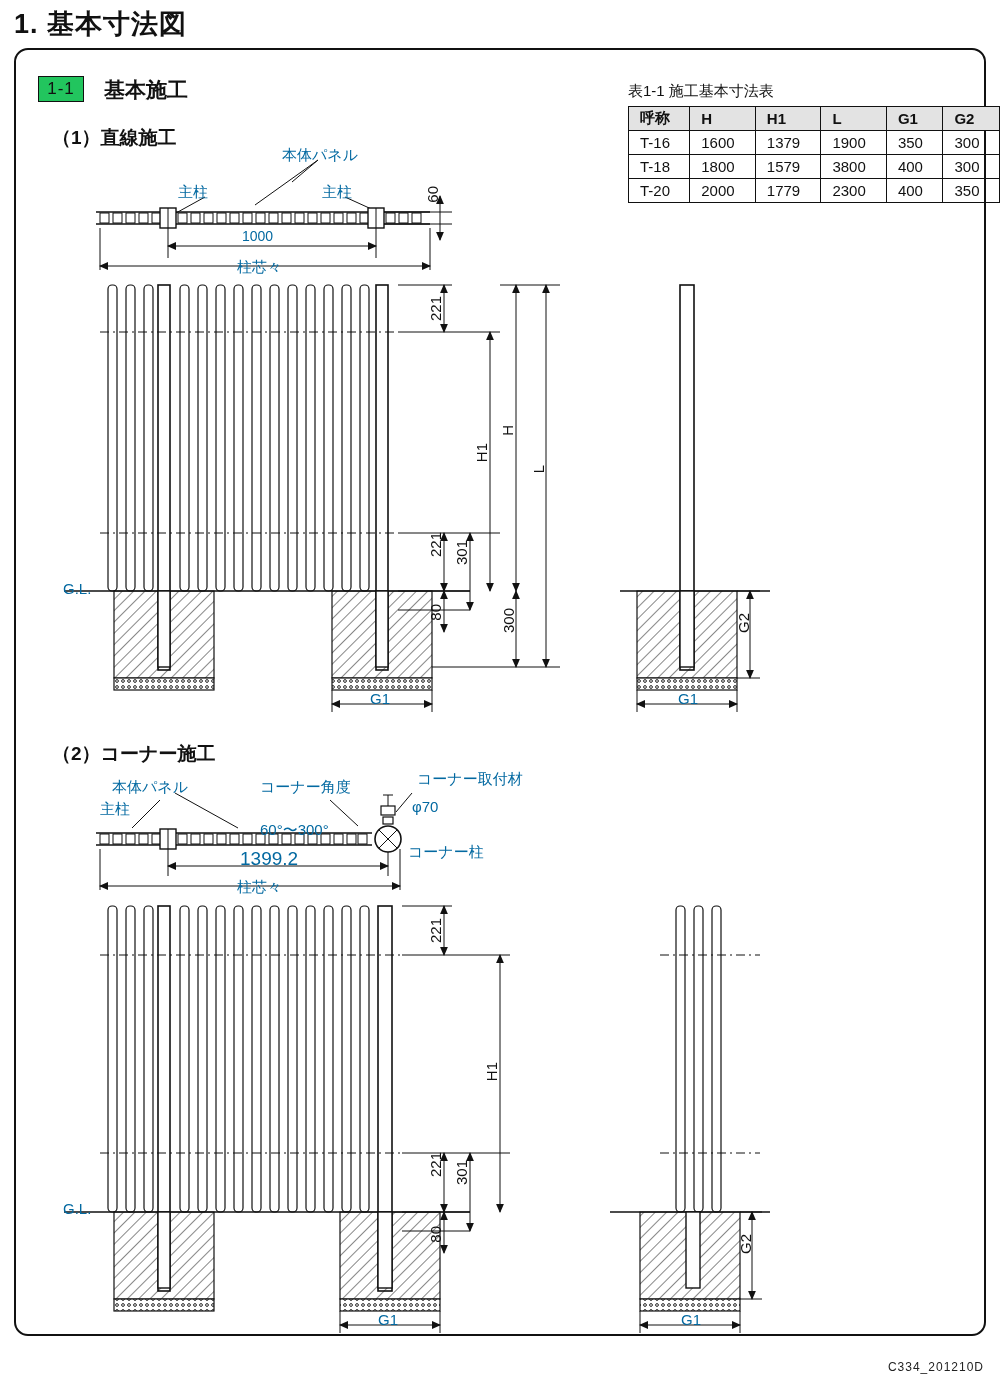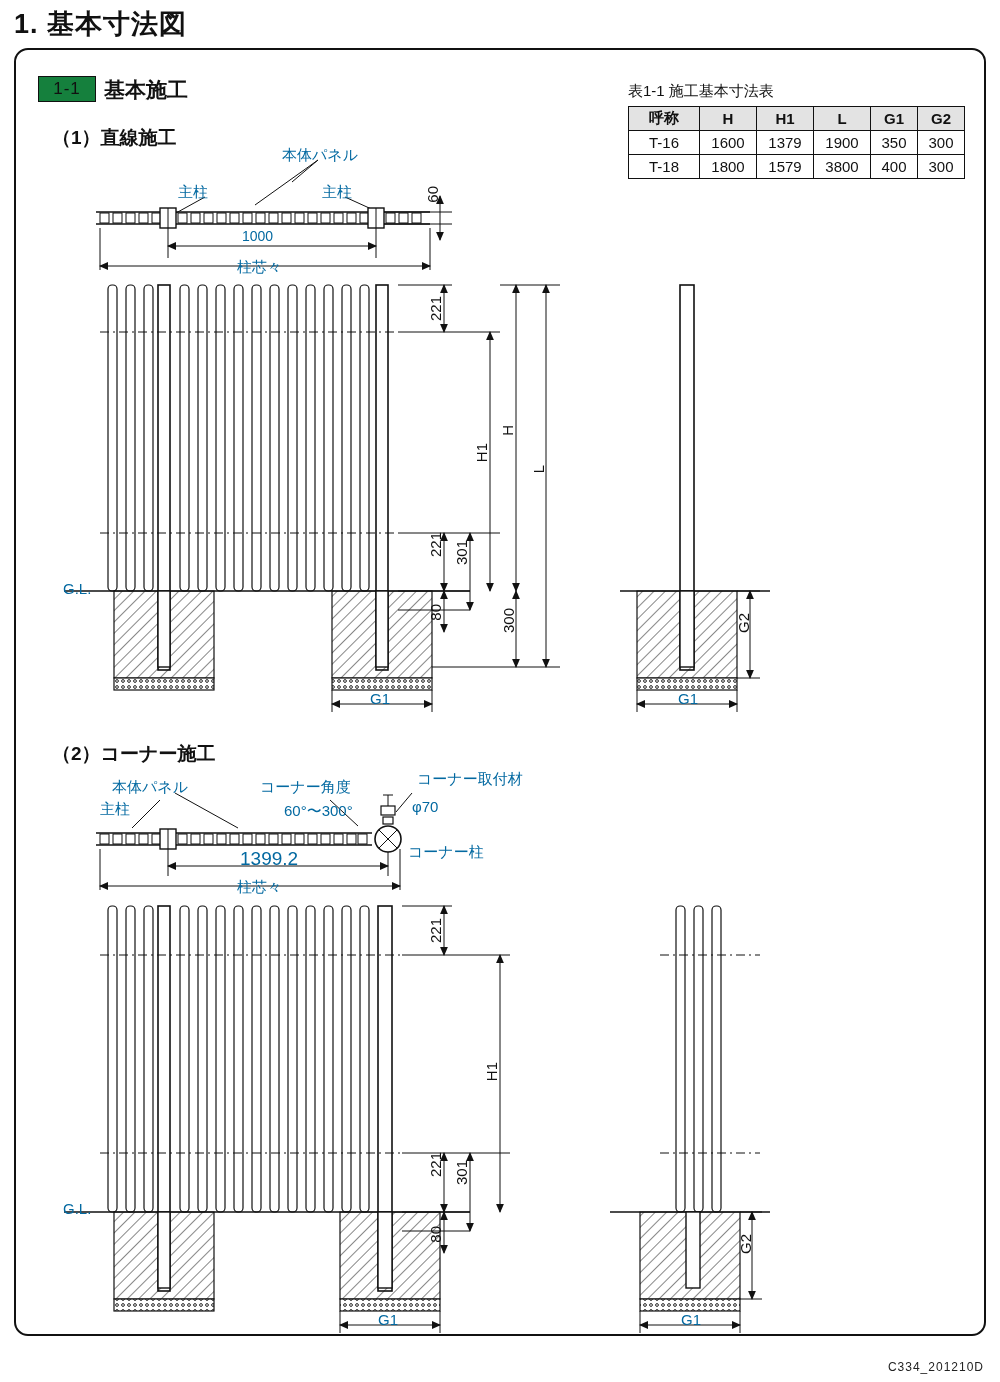--- a/index.html
+++ b/index.html
@@ -9,36 +9,36 @@
     color:#111;position:relative;overflow:hidden;
   }
   .page-title{
     position:absolute;left:14px;top:6px;font-size:27px;font-weight:700;letter-spacing:1px;
   }
   .frame{
     position:absolute;left:14px;top:48px;width:972px;height:1288px;
     border:2px solid #111;border-radius:14px;box-sizing:border-box;
   }
   .sec-badge{
-    position:absolute;left:38px;top:76px;width:58px;height:26px;
-    background:#15803d;border:1px solid #111;box-sizing:border-box;
+    position:absolute;left:38px;top:76px;width:46px;height:26px;
+    background:#22c55e;border:1px solid #111;box-sizing:border-box;
     font-size:17px;display:flex;align-items:center;justify-content:center;letter-spacing:1px;
   }
   .sec-title{position:absolute;left:104px;top:76px;font-size:21px;font-weight:700;}
   .sub-title-1{position:absolute;left:52px;top:125px;font-size:19px;font-weight:700;}
   .sub-title-2{position:absolute;left:52px;top:741px;font-size:19px;font-weight:700;}
 
   
   .tbl-cap{position:absolute;left:628px;top:82px;font-size:15px;}
   table.dim{
     position:absolute;left:628px;top:106px;border-collapse:collapse;
     font-size:15px;
   }
   table.dim th,table.dim td{
-    border:1px solid #111;text-align:center;padding:1px 0;height:21px;margin-top:29px;
+    border:1px solid #111;text-align:left;padding:1px 11px;height:21px;margin-top:29px;
   }
   table.dim th{background:#e3e3e3;font-weight:700;}
   table.dim .c0{width:70px;}
   table.dim .c1{width:56px;}
   table.dim .c2{width:56px;}
   table.dim .c3{width:56px;}
   table.dim .c4{width:46px;}
   table.dim .c5{width:46px;}
 
   svg{position:absolute;left:0;top:0;}
@@ -89,20 +89,28 @@
       <td>300</td>
     </tr>
     <tr>
       <td>T-18</td>
       <td>1800</td>
       <td>1579</td>
       <td>3800</td>
       <td>400</td>
       <td>300</td>
     </tr>
+    <tr>
+      <td>T-20</td>
+      <td>2000</td>
+      <td>1779</td>
+      <td>2300</td>
+      <td>400</td>
+      <td>350</td>
+    </tr>
   </tbody>
 </table>
 
 <svg width="1000" height="1382">
   <defs>
     <pattern id="hatch" width="8" height="8" patternTransform="rotate(45)" patternUnits="userSpaceOnUse">
       <line x1="0" y1="0" x2="0" y2="8" stroke="#111" stroke-width="1"></line>
     </pattern>
     <pattern id="grav" width="6" height="6" patternUnits="userSpaceOnUse">
       <rect width="6" height="6" fill="#fff"></rect>
@@ -396,21 +404,21 @@
 <div class="lblv" style="left:499px;top:425px;">H</div>
 <div class="lblv" style="left:530px;top:465px;">L</div>
 <div class="lblv" style="left:500px;top:608px;">300</div>
 <div class="lbl" style="left:370px;top:690px;">G1</div>
 <div class="lbl" style="left:678px;top:690px;">G1</div>
 <div class="lblv" style="left:735px;top:613px;">G2</div>
 
 <div class="lbl" style="left:112px;top:778px;">本体パネル</div>
 <div class="lbl" style="left:100px;top:800px;">主柱</div>
 <div class="lbl" style="left:260px;top:778px;">コーナー角度</div>
-<div class="lbl" style="left:260px;top:802px;margin-left:24px;">60°〜300°</div>
+<div class="lbl" style="left:260px;top:821px;">60°〜300°</div>
 <div class="lbl" style="left:417px;top:770px;">コーナー取付材</div>
 <div class="lbl" style="left:412px;top:798px;">φ70</div>
 <div class="lbl" style="left:408px;top:843px;">コーナー柱</div>
 <div class="lbl" style="left:240px;top:848px;font-size:19px;">1399.2</div>
 <div class="lbl" style="left:237px;top:878px;">柱芯々</div>
 
 <div class="lbl" style="left:63px;top:1200px;">G.L.</div>
 <div class="lblv" style="left:427px;top:918px;">221</div>
 <div class="lblv" style="left:427px;top:1152px;">221</div>
 <div class="lblv" style="left:453px;top:1160px;">301</div>

